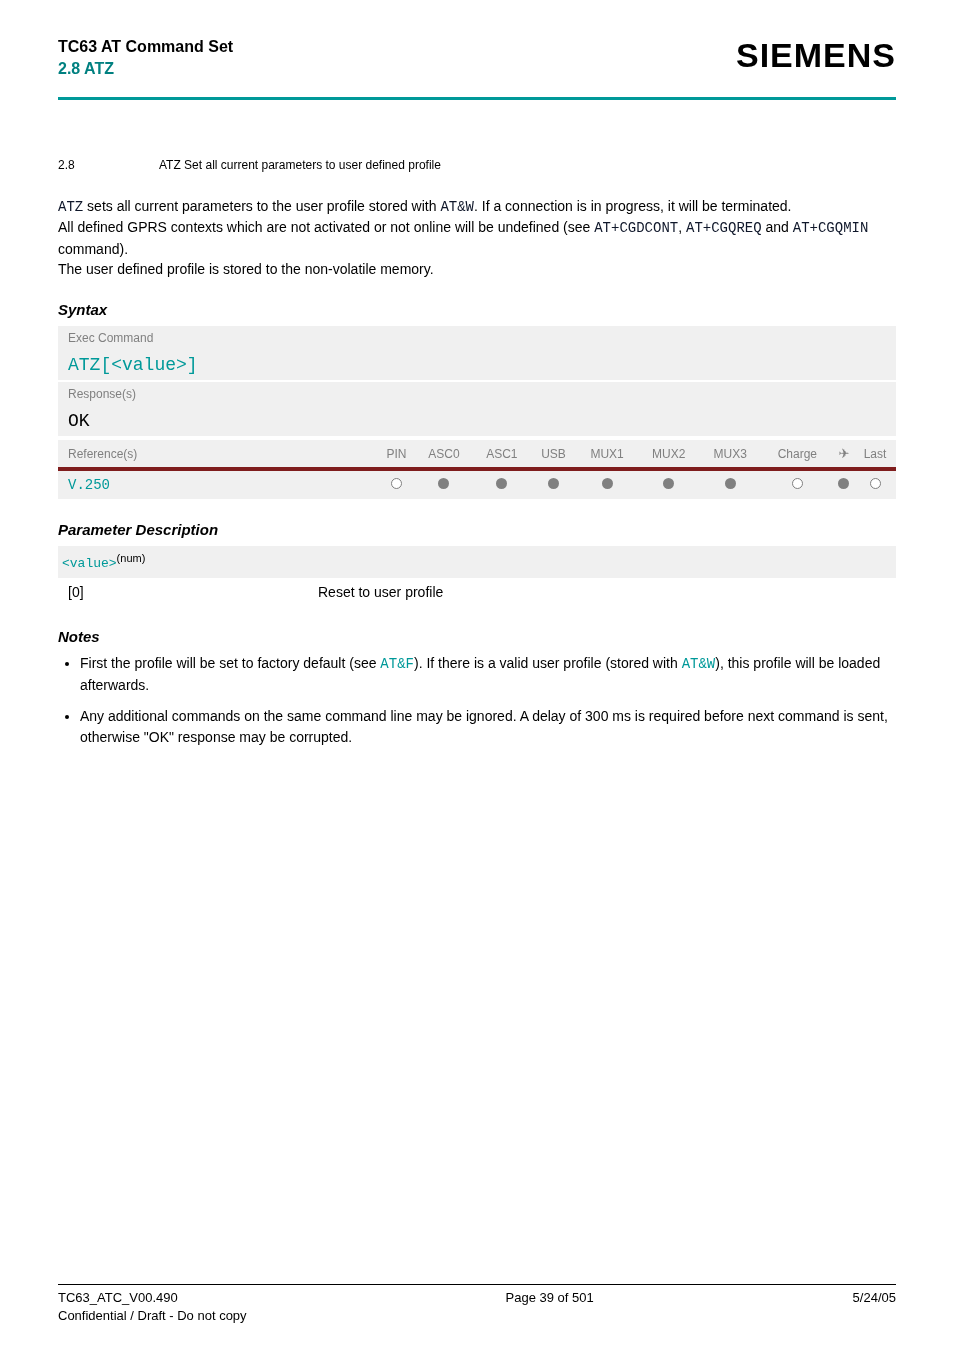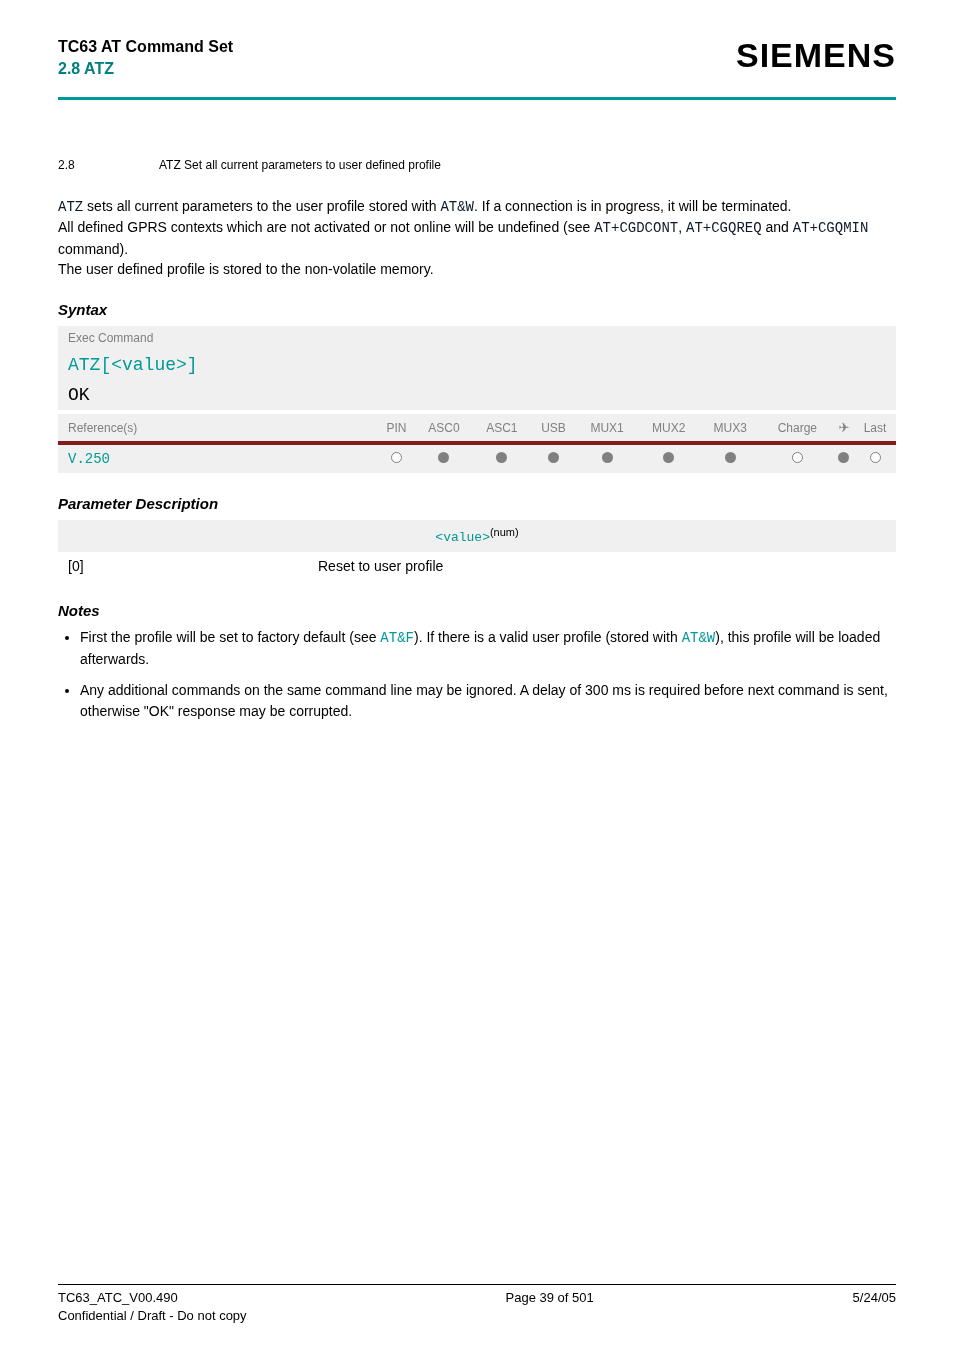--- a/index.html
+++ b/index.html
@@ -108,26 +108,25 @@
     display: inline-block;
     background: #fff;
   }
   .plane {
     color: #808080;
     font-size: 13px;
     display: inline-block;
   }
   .value-row {
     background: #f0f0f0;
-    padding: 6px 10px;
+    padding: 6px 4px;
     font-family: "Courier New", monospace;
     font-size: 13px;
     color: #009999;
     margin-top: 4px;
-    text-align: center;
   }
   .value-row .sup { color:#000; font-family: Arial; font-size: 11px; vertical-align: super; }
   .value-desc {
     display: flex;
     padding: 6px 10px;
     font-size: 14px;
   }
   .value-desc .k { width: 250px; }
   ul.notes { margin: 6px 0 7px 0; padding-left: 22px; font-size: 14px; line-height: 1.5; }
   ul.notes li { margin-bottom: 10px; }
@@ -170,20 +169,21 @@
     <span>The user defined profile is stored to the non-volatile memory.</span>
   </div>
 
   <div class="syntax-label">Syntax</div>
 
   <div class="cmd-block">
     <div class="cmd-row small-label">Exec Command</div>
     <div class="cmd-row mono">
       <span class="teal">ATZ[</span><span class="teal">&lt;value&gt;</span><span class="teal">]</span>
     </div>
+    <div class="cmd-row small-label" style="border-top:2px solid #fff">Response(s)</div>
     <div class="cmd-row mono">OK</div>
   </div>
 
   <div style="height:4px"></div>
 
   <table class="ref-table">
     <tbody>
         <tr>
       <th class="left" style="width:310px">Reference(s)</th>
       <th>PIN</th>

